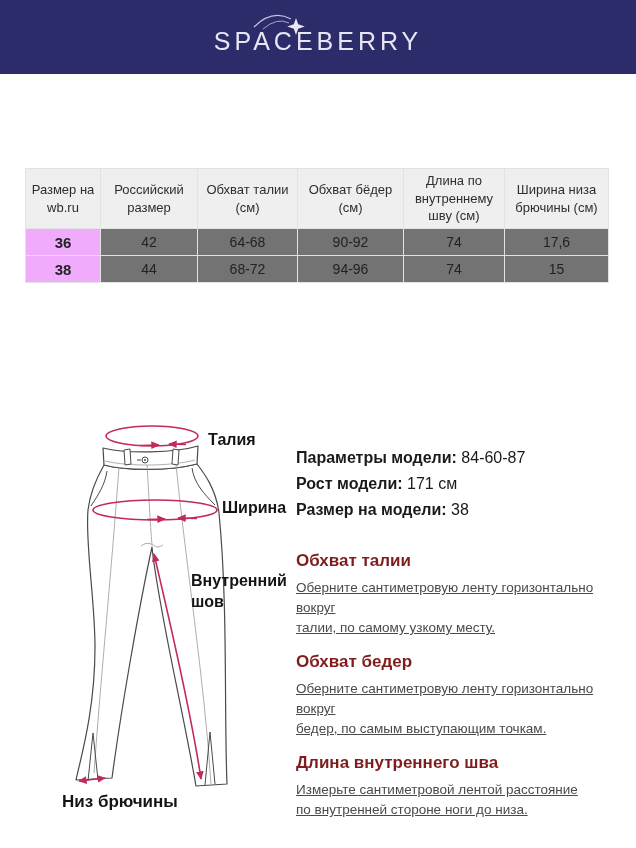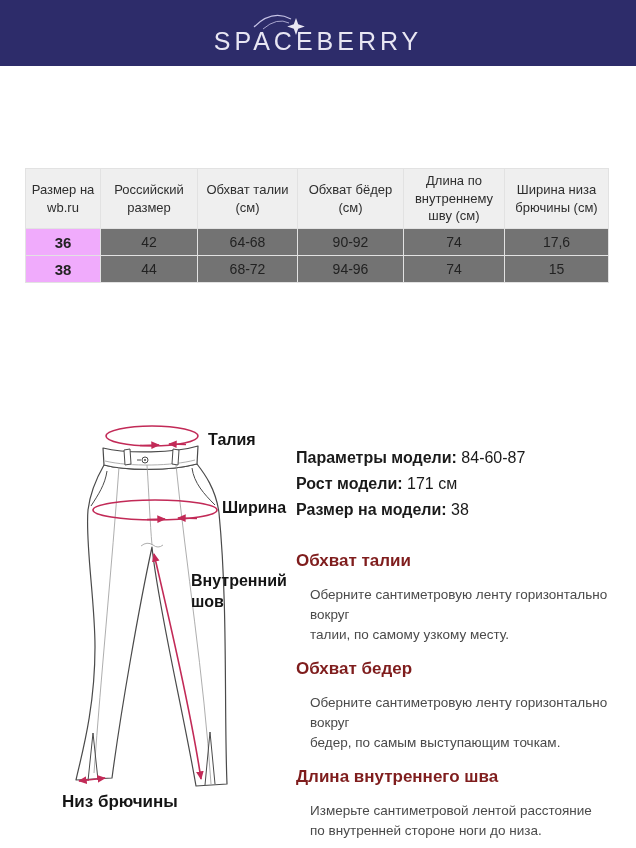--- a/index.html
+++ b/index.html
@@ -1,21 +1,21 @@
 <!DOCTYPE html>
 <html><head>
 <meta charset="utf-8">
 <style>
   html,body{margin:0;padding:0;}
   body{
     width:636px;height:848px;position:relative;background:#ffffff;
     font-family:"Liberation Sans", sans-serif;color:#1a1a1a;overflow:hidden;
   }
   
-  .brand-bar{position:absolute;left:0;top:0;width:636px;height:66px;background:#2d2c6a;}
+  .brand-bar{position:absolute;left:0;top:0;width:636px;height:74px;background:#2d2c6a;}
   .logo-text{
     position:absolute;left:0;top:27px;width:100%;text-align:center;
     color:#e8e6f3;font-size:25px;font-weight:400;letter-spacing:0.16em;
   }
   .comet-svg{position:absolute;left:250px;top:6px;}
   
   table.size-table{
     position:absolute;left:25px;top:168px;border-collapse:collapse;table-layout:fixed;
   }
   .size-table th,.size-table td{border:1px solid #e2e2e2;text-align:center;vertical-align:middle;}
@@ -33,21 +33,21 @@
   #lbl-inseam{left:191px;top:570px;width:112px;}
   #lbl-hem{left:62px;top:791px;font-size:17px;}
   
   .info-col{position:absolute;left:296px;top:445px;width:340px;}
   .model-row{font-size:16px;line-height:26px;color:#1a1a1a;}
   .model-row .lbl{font-weight:700;}
   .guide{margin-top:28px;}
   .guide-section{margin-top:0;}
   .guide-section + .guide-section{margin-top:14px;}
   .guide-section h3{margin:0 0 7px 0;font-size:17px;font-weight:700;color:#7f1d1d;}
-  .guide-section p{margin:14px;font-size:13.5px;line-height:20px;color:#4a4a4a;white-space:pre-line;}
+  .guide-section p{margin:0;font-size:13.5px;line-height:20px;color:#4a4a4a;white-space:pre-line;text-decoration:underline;}
 </style>
 </head>
 <body>
 
 <header class="brand-bar">
   <svg class="comet-svg" width="80" height="34" viewBox="0 0 80 34">
     <path d="M4,21 Q22,3 41,13" fill="none" stroke="#c6c3e6" stroke-width="1.1"></path>
     <path d="M13,23 Q27,11 39,17" fill="none" stroke="#c6c3e6" stroke-width="0.8"></path>
     <path d="M46,12 L48.2,18.3 L54.8,20.5 L48.2,22.7 L46,29 L43.8,22.7 L37.2,20.5 L43.8,18.3 Z" fill="#e8e6f3"></path>
   </svg>

